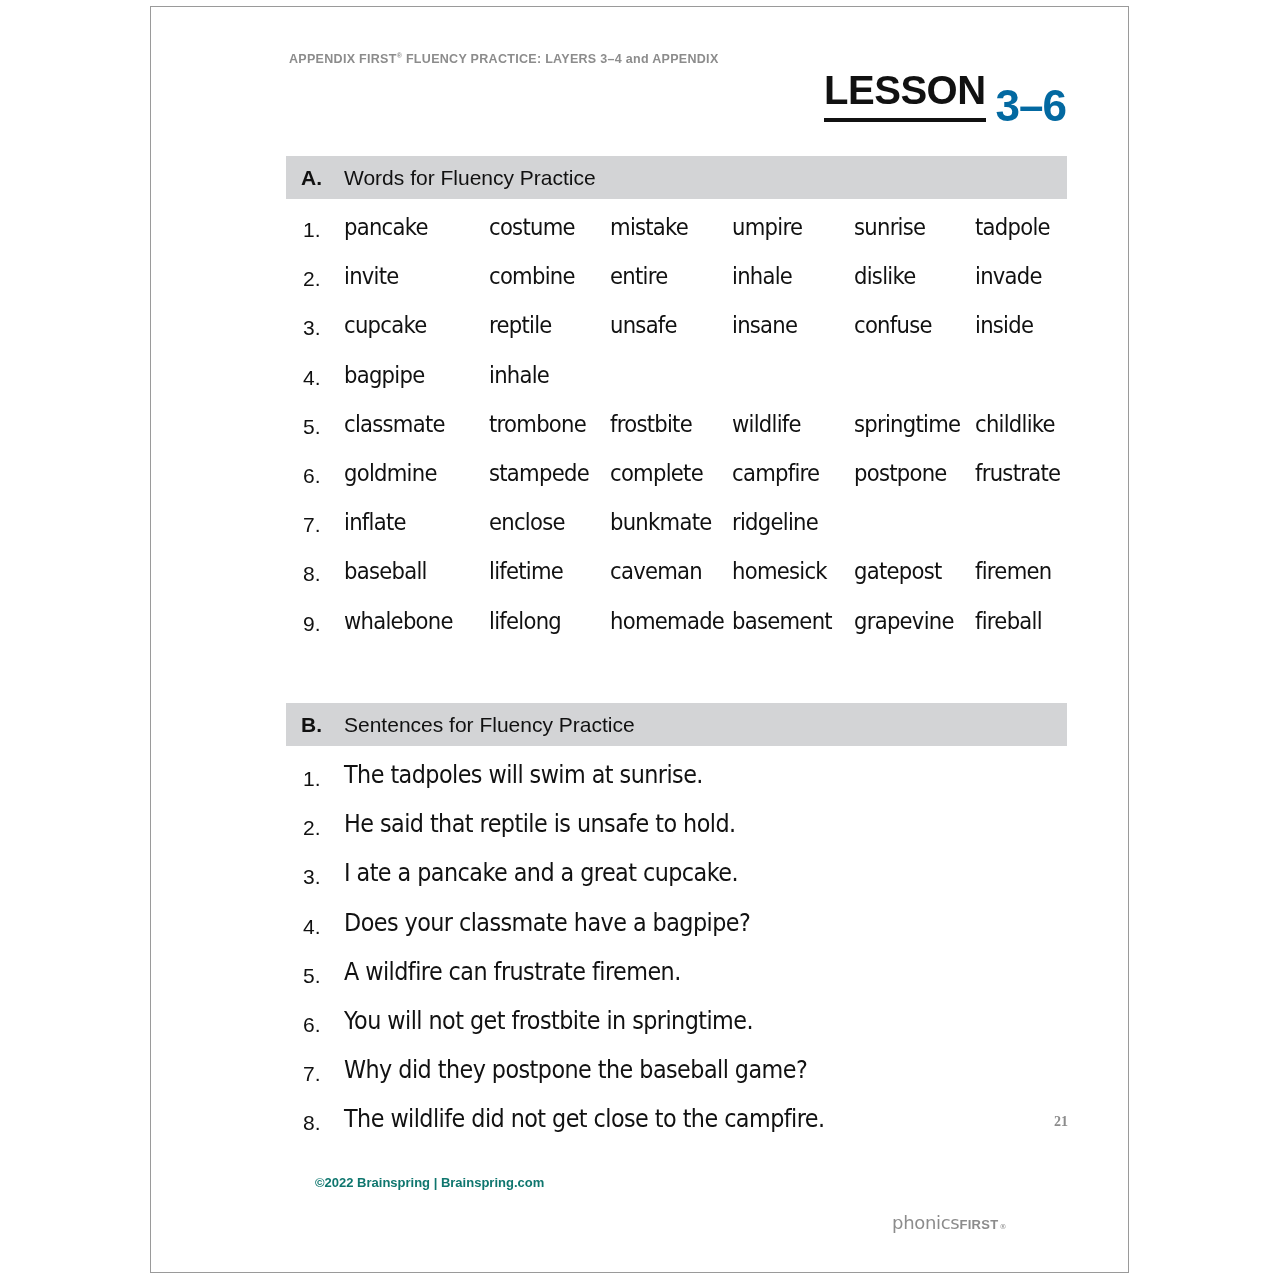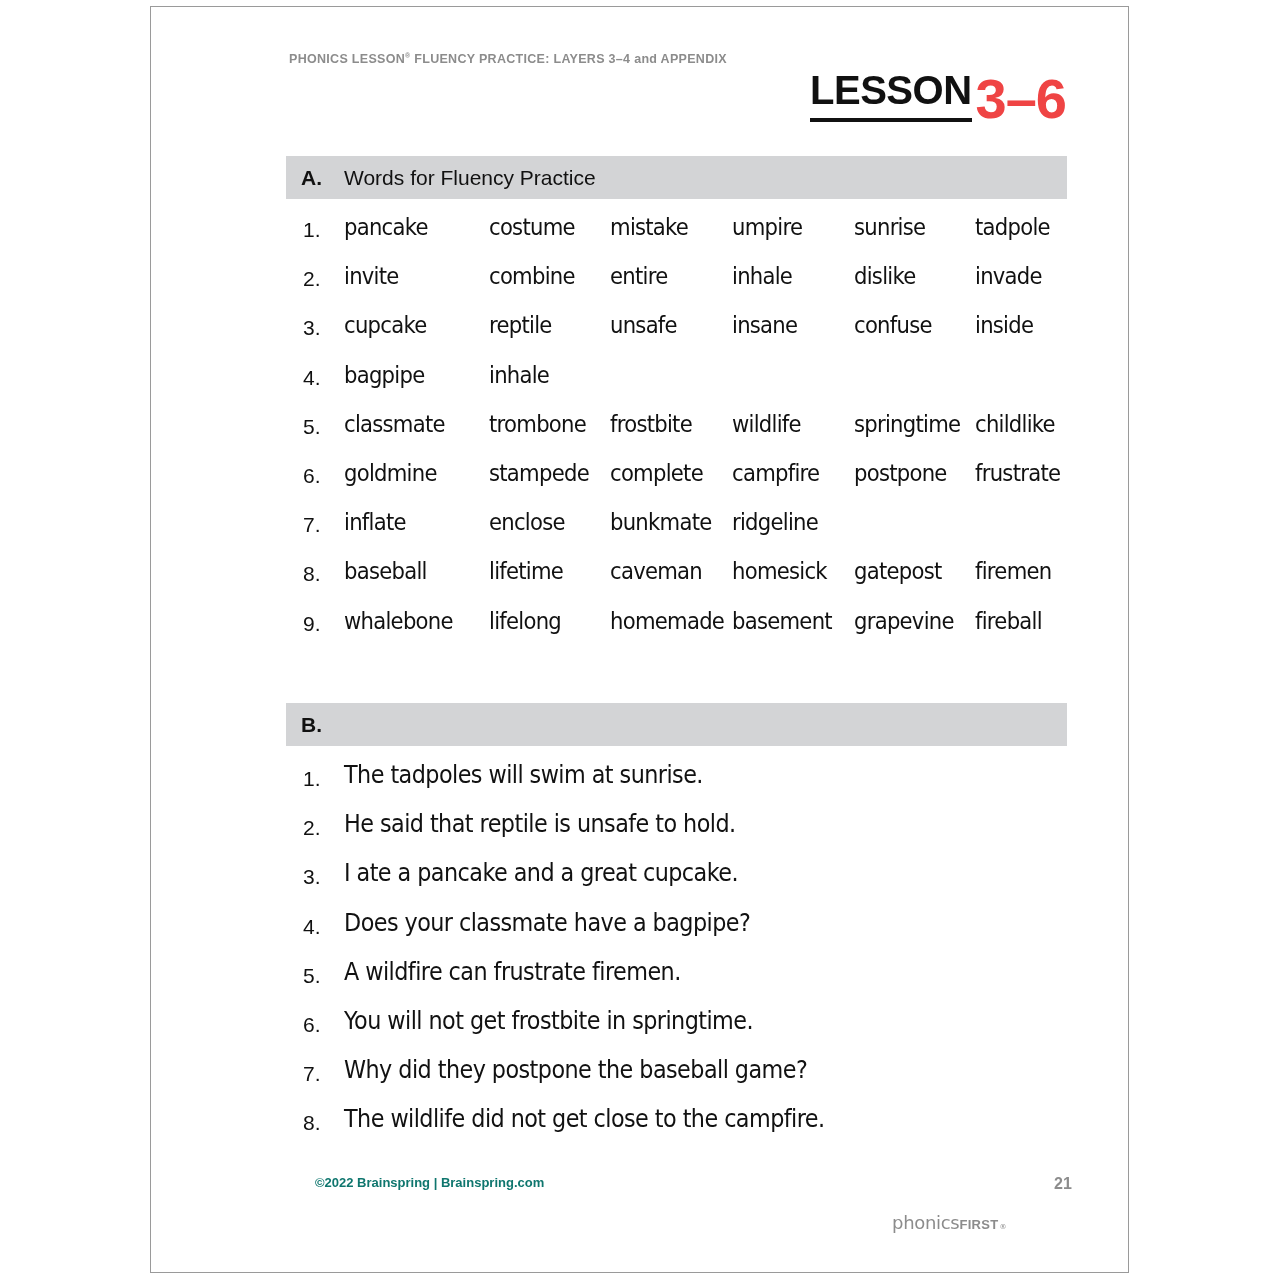--- a/index.html
+++ b/index.html
@@ -37,42 +37,43 @@
     }
     .running-head sup {
       font-size: 7px;
       vertical-align: 5px;
     }
     .lesson-title {
       position: absolute;
       right: 214px;
       top: 70px;
       display: flex;
-      align-items: center;
+      align-items: flex-end;
       white-space: nowrap;
     }
     .lesson-word {
       font-family: "Liberation Sans", sans-serif;
       font-weight: bold;
       font-size: 40px;
       color: #111111;
       line-height: 1;
       padding-bottom: 8px;
       border-bottom: 4px solid #111111;
       margin-right: 4px;
       margin-bottom: 6px;
       letter-spacing: -0.5px;
     }
     .lesson-num {
       font-family: "Liberation Sans", sans-serif;
       font-weight: bold;
-      font-size: 56px;
-      color: #ef4444;
+      font-size: 44px;
+      color: #0369a1;
       line-height: 1;
       letter-spacing: -1px;
+      margin-left: 6px;
     }
     .section-header {
       position: absolute;
       left: 286px;
       width: 781px;
       height: 43px;
       background: #d3d4d6;
       display: flex;
       align-items: center;
       box-sizing: border-box;
@@ -192,33 +193,33 @@
       margin-top: 46px;
     }
     .logo-reg {
       font-size: 7px;
       vertical-align: 7px;
       margin-left: 1px;
     }
     .footer-page-num {
       position: absolute;
       left: 1054px;
-      top: 1175px;
-      font-family: Liberation Sans, sans-serif;
-      font-weight: bold;
-      font-size: 16px;
+      top: 1114px;
+      font-family: Liberation Serif, serif;
+      font-weight: bold;
+      font-size: 14px;
       color: #8c8c8c;
     }
   </style>
 </head>
 <body>
 
 <div class="page"></div>
 
-<div class="running-head"><span>PHONICS LESSON</span><sup>®</sup><span> FLUENCY PRACTICE: LAYERS 3–4 and APPENDIX</span></div>
+<div class="running-head"><span>APPENDIX FIRST</span><sup>®</sup><span> FLUENCY PRACTICE: LAYERS 3–4 and APPENDIX</span></div>
 
 <div class="lesson-title">
   <span class="lesson-word">LESSON</span>
   <span class="lesson-num">3–6</span>
 </div>
 
 <div class="section-header" id="section-a-header">
   <span class="section-letter">A.</span>
   <span class="section-title">Words for Fluency Practice</span>
 </div>
@@ -302,20 +303,21 @@
     <span class="word w1">lifelong</span>
     <span class="word w2">homemade</span>
     <span class="word w3">basement</span>
     <span class="word w4">grapevine</span>
     <span class="word w5">fireball</span>
   </div>
 </div>
 
 <div class="section-header" id="section-b-header">
   <span class="section-letter">B.</span>
+  <span class="section-title">Sentences for Fluency Practice</span>
 </div>
 
 <div class="sentence-list">
   <div class="sentence-row">
     <span class="row-num">1.</span>
     <span class="sentence-text">The tadpoles will swim at sunrise.</span>
   </div>
   <div class="sentence-row">
     <span class="row-num">2.</span>
     <span class="sentence-text">He said that reptile is unsafe to hold.</span>

